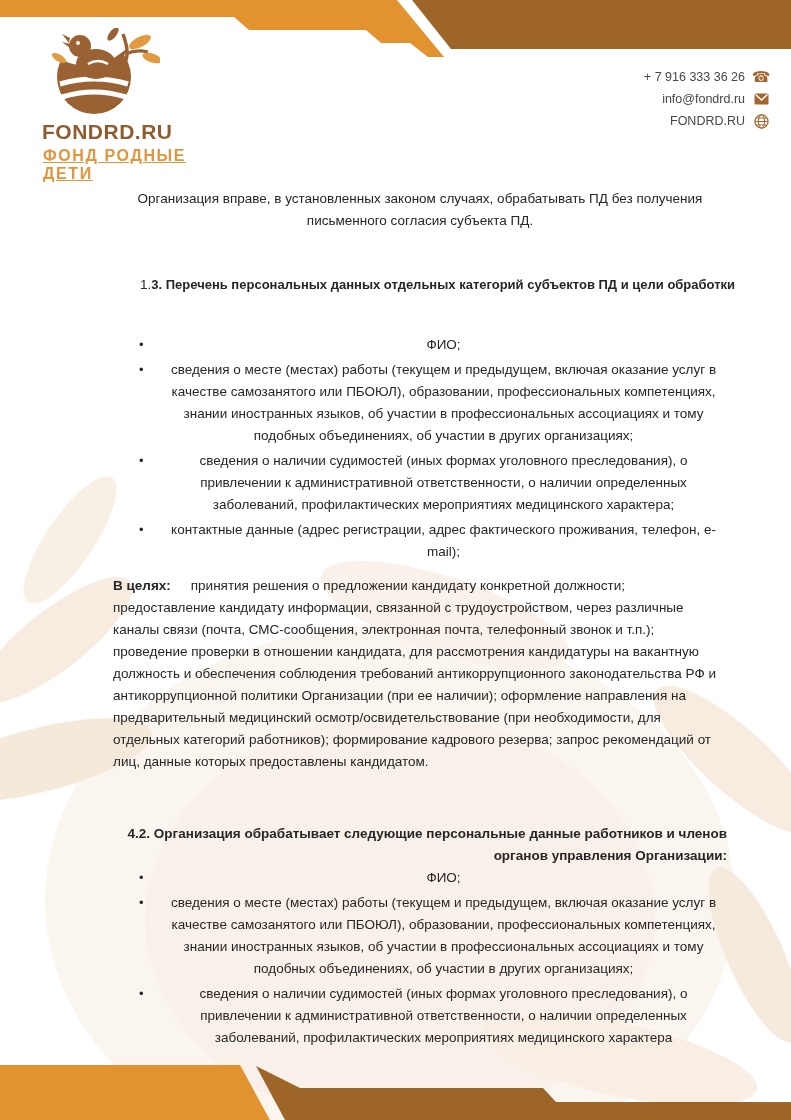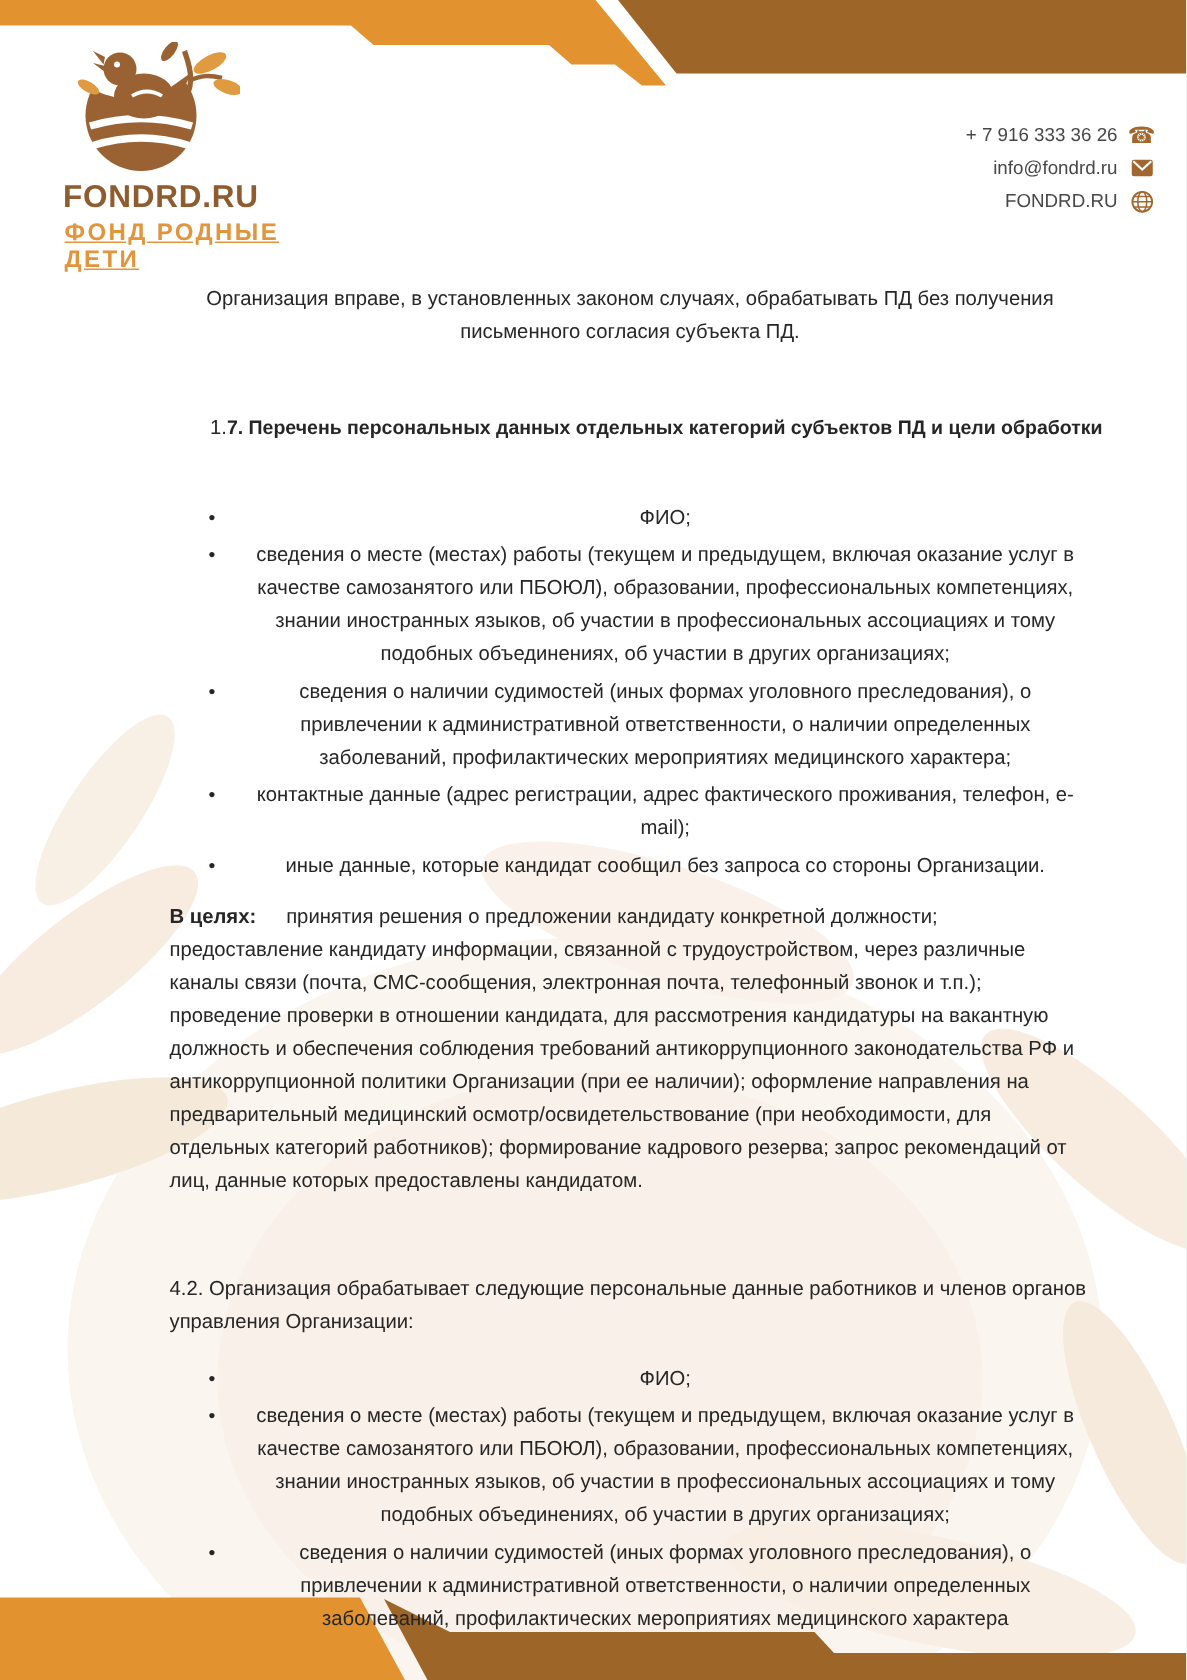--- a/index.html
+++ b/index.html
@@ -20,21 +20,21 @@
   .logo-brand{
     margin:4px 0 0 6px;font-size:21px;font-weight:bold;color:#8F5C2F;
     letter-spacing:0.5px;
   }
   .logo-tagline{
     margin:3px 0 0 7px;font-size:16px;font-weight:bold;color:#E2953C;
     letter-spacing:1.6px;
     text-decoration:underline;
   }
   
-  .contacts{top:79px;right:22px;text-align:right;}
+  .contacts{top:66px;right:22px;text-align:right;}
   .contact-row{
     display:flex;justify-content:flex-end;align-items:center;
     gap:8px;height:22px;font-size:12.5px;color:#474747;
   }
   .c-icon{width:16px;height:16px;display:flex;align-items:center;justify-content:center;}
   .c-icon-phone{font-family:"DejaVu Sans",sans-serif;font-size:15px;color:#A2672E;line-height:16px;}
   
   .main{
     position:absolute;left:113px;top:188px;width:614px;
     font-size:13.5px;line-height:22px;
@@ -47,21 +47,21 @@
   ul.blist{list-style:none;margin:0;padding:0;}
   ul.blist li{
     position:relative;padding-left:47px;margin:0 0 3px 0;text-align:center;
   }
   ul.blist li::before{
     content:"\2022";position:absolute;left:26px;top:0;
     font-size:13px;color:#262626;
   }
   .purpose{margin:12px 0 26px 0;}
   .purpose .plabel{font-weight:bold;margin-right:20px;}
-  .sec-heading-2{font-weight:normal;margin:0 0 16px 0;}
+  .sec-heading-2{font-weight:bold;margin:0 0 0 0;text-align:right;}
   .gap-lg{height:24px;}
 </style>
 </head>
 <body>
 
 <div class="page">
 
   <svg class="abs watermark" width="791" height="720" viewBox="0 0 791 720">
     <ellipse cx="390" cy="500" rx="345" ry="275" fill="#FBF5EF"></ellipse>
     <ellipse cx="400" cy="520" rx="255" ry="205" fill="#F9F1E9"></ellipse>
@@ -138,30 +138,29 @@
       </span>
     </div>
   </div>
 
   <div class="main">
 
     <p class="intro">Организация вправе, в установленных законом случаях, обрабатывать ПД без получения письменного согласия субъекта ПД.</p>
 
     <div class="num-heading">
       <span class="num">1.</span>
-      <span class="txt">7. Перечень персональных данных отдельных категорий субъектов ПД и цели обработки</span>
+      <span class="txt">3. Перечень персональных данных отдельных категорий субъектов ПД и цели обработки</span>
     </div>
 
 
     <ul class="blist">
       <li>ФИО;</li>
       <li>сведения о месте (местах) работы (текущем и предыдущем, включая оказание услуг в качестве самозанятого или ПБОЮЛ), образовании, профессиональных компетенциях, знании иностранных языков, об участии в профессиональных ассоциациях и тому подобных объединениях, об участии в других организациях;</li>
       <li>сведения о наличии судимостей (иных формах уголовного преследования), о привлечении к административной ответственности, о наличии определенных заболеваний, профилактических мероприятиях медицинского характера;</li>
       <li>контактные данные (адрес регистрации, адрес фактического проживания, телефон, e-mail);</li>
-      <li>иные данные, которые кандидат сообщил без запроса со стороны Организации.</li>
     </ul>
 
     <p class="purpose">
       <span class="plabel">В целях:</span><span>принятия решения о предложении кандидату конкретной должности; предоставление кандидату информации, связанной с трудоустройством, через различные каналы связи (почта, СМС-сообщения, электронная почта, телефонный звонок и т.п.); проведение проверки в отношении кандидата, для рассмотрения кандидатуры на вакантную должность и обеспечения соблюдения требований антикоррупционного законодательства РФ и антикоррупционной политики Организации (при ее наличии); оформление направления на предварительный медицинский осмотр/освидетельствование (при необходимости, для отдельных категорий работников); формирование кадрового резерва; запрос рекомендаций от лиц, данные которых предоставлены кандидатом.</span>
     </p>
 
     <div class="gap-lg"></div>
 
     <p class="sec-heading-2">4.2. Организация обрабатывает следующие персональные данные работников и членов органов управления Организации:</p>
 

